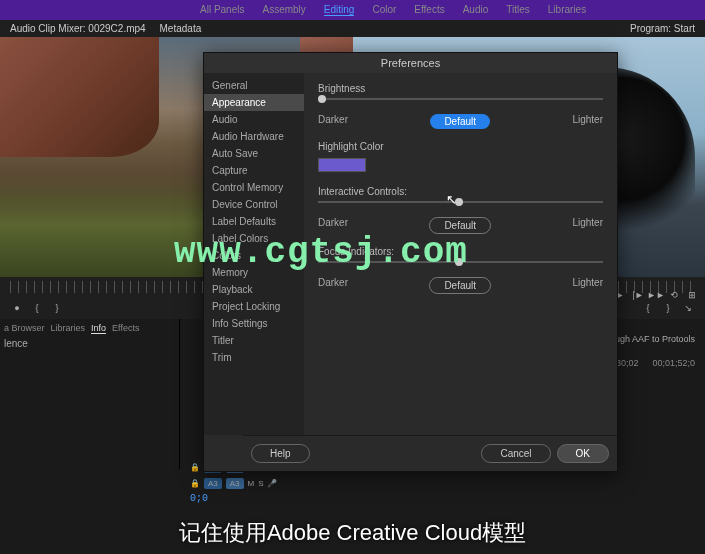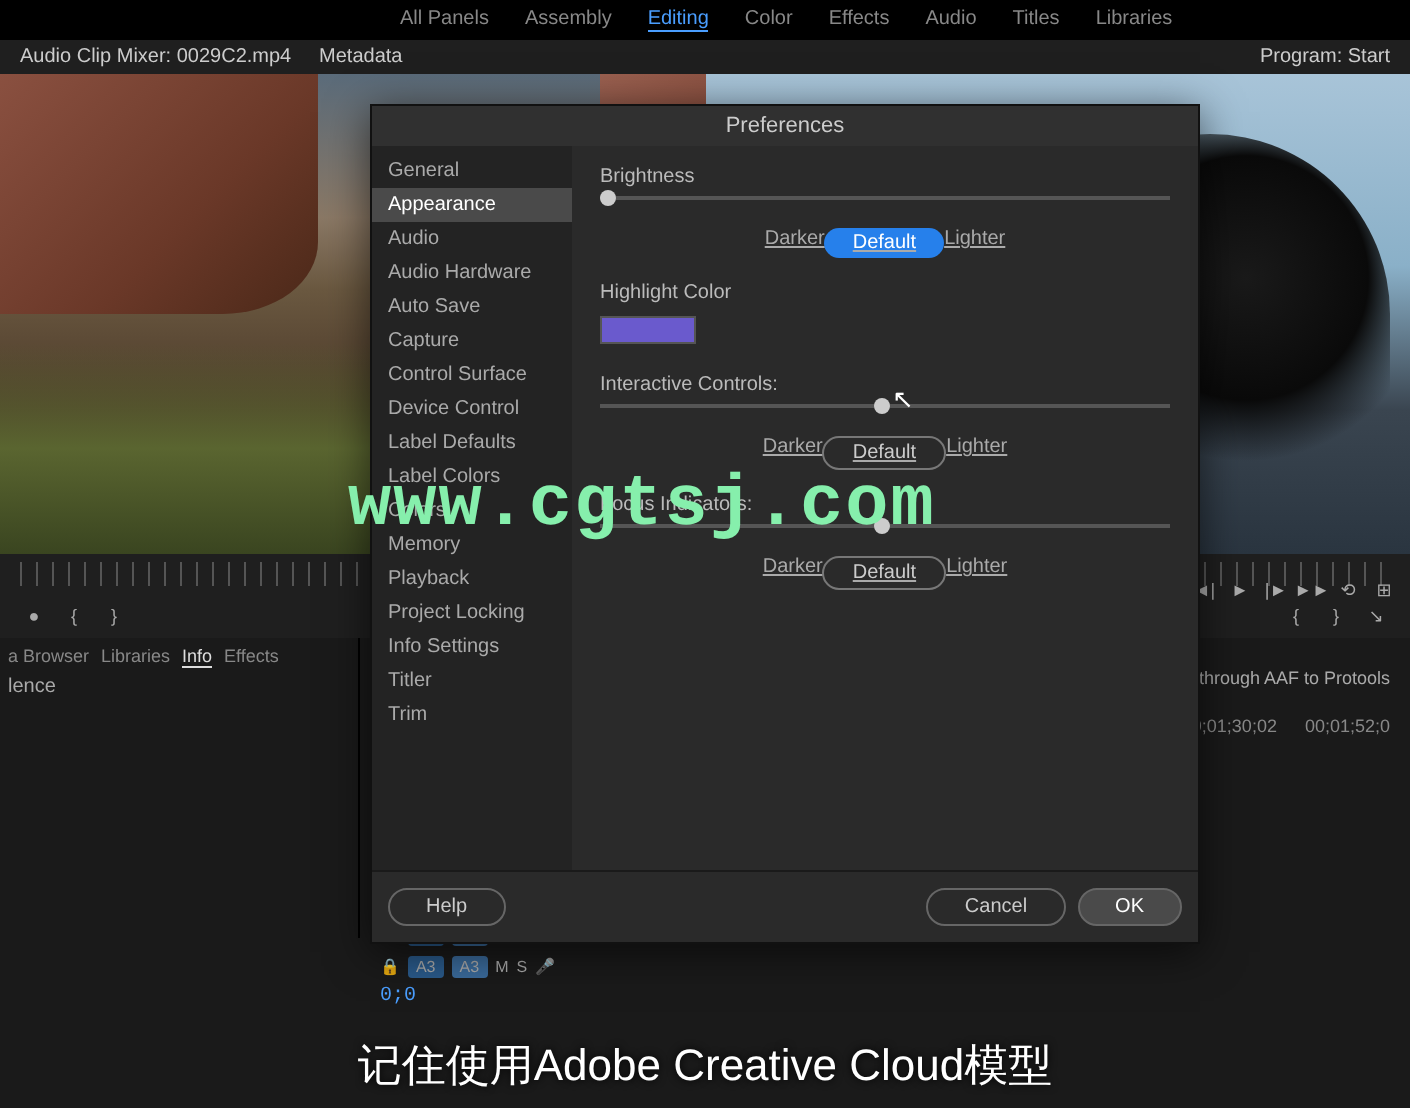--- a/index.html
+++ b/index.html
@@ -1,18 +1,18 @@
 <!DOCTYPE html>
 <html><head>
 <meta charset="utf-8">
 <style>
 * { margin: 0; padding: 0; box-sizing: border-box; font-family: -apple-system, "Segoe UI", Arial, sans-serif; }
 body { background: #1a1a1a; width: 705px; height: 554px; overflow: hidden; position: relative; color: #aaa; font-size: 10px; }
 
-.workspace-tabs { display: flex; gap: 18px; padding: 4px 0 4px 200px; background: #000000; font-size: 10px; }
+.workspace-tabs { display: flex; gap: 18px; padding: 4px 0 4px 200px; background: #4c1d95; font-size: 10px; }
 .workspace-tabs span { color: #888; cursor: pointer; }
 .workspace-tabs span.active { color: #4a9eff; border-bottom: 1px solid #4a9eff; }
 
 .top-info { display: flex; justify-content: space-between; padding: 3px 10px; background: #1f1f1f; font-size: 10px; color: #ccc; }
 
 .monitors { display: flex; height: 240px; background: #000; }
 .source-monitor, .program-monitor { flex: 1; position: relative; background: #0a0a0a; }
 .source-monitor { background: linear-gradient(to bottom, #5a6b7a 0%, #8a7865 30%, #6a5840 45%, #4a3828 70%, #3a2818 100%); }
 .program-monitor { background: linear-gradient(to bottom, #a8c4d8 0%, #8ab0c8 40%, #3a4550 70%, #2a3540 100%); }
 .desert-fg { position: absolute; bottom: 0; width: 100%; height: 55%; background: linear-gradient(to top, #3a4520 0%, #5a6530 40%, transparent 80%); }
@@ -24,37 +24,37 @@
 .timeline-controls .ruler { flex: 1; height: 12px; background: repeating-linear-gradient(to right, #555 0, #555 1px, transparent 1px, transparent 8px); }
 .ctrl-btn { width: 14px; height: 14px; color: #aaa; display: inline-flex; align-items: center; justify-content: center; cursor: pointer; font-size: 9px; }
 
 .lower-panels { display: flex; height: 150px; background: #1a1a1a; }
 .browser-panel { width: 180px; border-right: 1px solid #000; padding: 4px; }
 .panel-tabs { display: flex; gap: 6px; font-size: 9px; color: #888; margin-bottom: 4px; }
 .panel-tabs span.active { color: #ddd; border-bottom: 1px solid #ddd; }
 .timeline-panel { flex: 1; padding: 4px; }
 
 
-.pref-dialog { position: absolute; top: 52px; left: 185px; width: 415px; height: 420px; background: #2a2a2a; border: 1px solid #111; box-shadow: 0 4px 20px rgba(0,0,0,0.6); display: flex; flex-direction: column; }
+.pref-dialog { position: absolute; top: 52px; left: 203px; width: 415px; height: 420px; background: #2a2a2a; border: 1px solid #111; box-shadow: 0 4px 20px rgba(0,0,0,0.6); display: flex; flex-direction: column; }
 .pref-titlebar { text-align: center; padding: 4px; font-size: 11px; color: #ccc; background: #303030; position: relative; }
 .pref-body { display: flex; flex: 1; overflow: hidden; }
 .pref-sidebar { width: 100px; background: #232323; padding: 4px 0; overflow-y: auto; }
 .pref-sidebar-item { padding: 3px 8px; font-size: 10px; color: #aaa; cursor: pointer; }
 .pref-sidebar-item.selected { background: #4a4a4a; color: #fff; }
 .pref-content { flex: 1; padding: 10px 14px; font-size: 10px; color: #aaa; }
 .pref-section-label { margin-bottom: 4px; color: #bbb; }
 .slider-row { display: flex; align-items: center; gap: 8px; margin: 4px 0 14px 0; }
 .slider-track { flex: 1; height: 2px; background: #555; position: relative; }
 .slider-knob { position: absolute; top: -3px; width: 8px; height: 8px; background: #ccc; border-radius: 50%; }
-.label-row { display: flex; justify-content: center; margin: 2px 0 12px 0; text-decoration: underline; }
+.label-row { display: flex; justify-content: space-between; margin: 2px 0 12px 0; }
 .pill-btn { display: inline-block; padding: 2px 14px; border-radius: 10px; font-size: 10px; cursor: pointer; }
 .pill-default { background: #2680eb; color: #fff; }
 .pill-default-outline { border: 1px solid #777; color: #ccc; }
 .swatch { display: inline-block; width: 48px; height: 14px; background: #6a5acd; border: 1px solid #555; margin: 2px 0 12px 0; cursor: pointer; }
-.pref-footer { display: flex; justify-content: flex-end; gap: 6px; padding: 8px; border-top: 1px solid #1a1a1a; }
+.pref-footer { display: flex; justify-content: flex-end; gap: 6px; padding: 8px; border-top: 1px solid #1a1a1a; margin-left: 39px; }
 .dlg-btn { padding: 3px 18px; border: 1px solid #666; border-radius: 10px; font-size: 10px; color: #ccc; background: #2a2a2a; cursor: pointer; }
 .dlg-btn.ok { background: #4a4a4a; color: #fff; }
 
 .cursor-icon { position: absolute; top: 192px; left: 446px; color: #fff; font-size: 13px; pointer-events: none; }
 
 .watermark { position: absolute; top: 232px; left: 130px; font-size: 36px; font-weight: bold; color: #86efac; font-family: Liberation Mono, monospace; letter-spacing: 1px; pointer-events: none; margin-left: 44px; }
 .subtitle { position: absolute; bottom: 6px; left: 0; width: 100%; text-align: center; font-size: 22px; color: #fff; text-shadow: 0 0 4px #000; pointer-events: none; }
 
 .right-controls { position: absolute; right: 6px; top: 288px; display: flex; gap: 4px; }
 .aaf-label { position: absolute; right: 10px; top: 334px; font-size: 9px; color: #aaa; }
@@ -171,21 +171,21 @@
 <div class="pref-dialog">
   <div class="pref-titlebar">Preferences</div>
   <div class="pref-body">
     <div class="pref-sidebar">
       <div class="pref-sidebar-item">General</div>
       <div class="pref-sidebar-item selected">Appearance</div>
       <div class="pref-sidebar-item">Audio</div>
       <div class="pref-sidebar-item">Audio Hardware</div>
       <div class="pref-sidebar-item">Auto Save</div>
       <div class="pref-sidebar-item">Capture</div>
-      <div class="pref-sidebar-item">Control Surface</div>
+      <div class="pref-sidebar-item">Control Memory</div>
       <div class="pref-sidebar-item">Device Control</div>
       <div class="pref-sidebar-item">Label Defaults</div>
       <div class="pref-sidebar-item">Label Colors</div>
       <div class="pref-sidebar-item">Colors</div>
       <div class="pref-sidebar-item">Memory</div>
       <div class="pref-sidebar-item">Playback</div>
       <div class="pref-sidebar-item">Project Locking</div>
       <div class="pref-sidebar-item">Info Settings</div>
       <div class="pref-sidebar-item">Titler</div>
       <div class="pref-sidebar-item">Trim</div>

